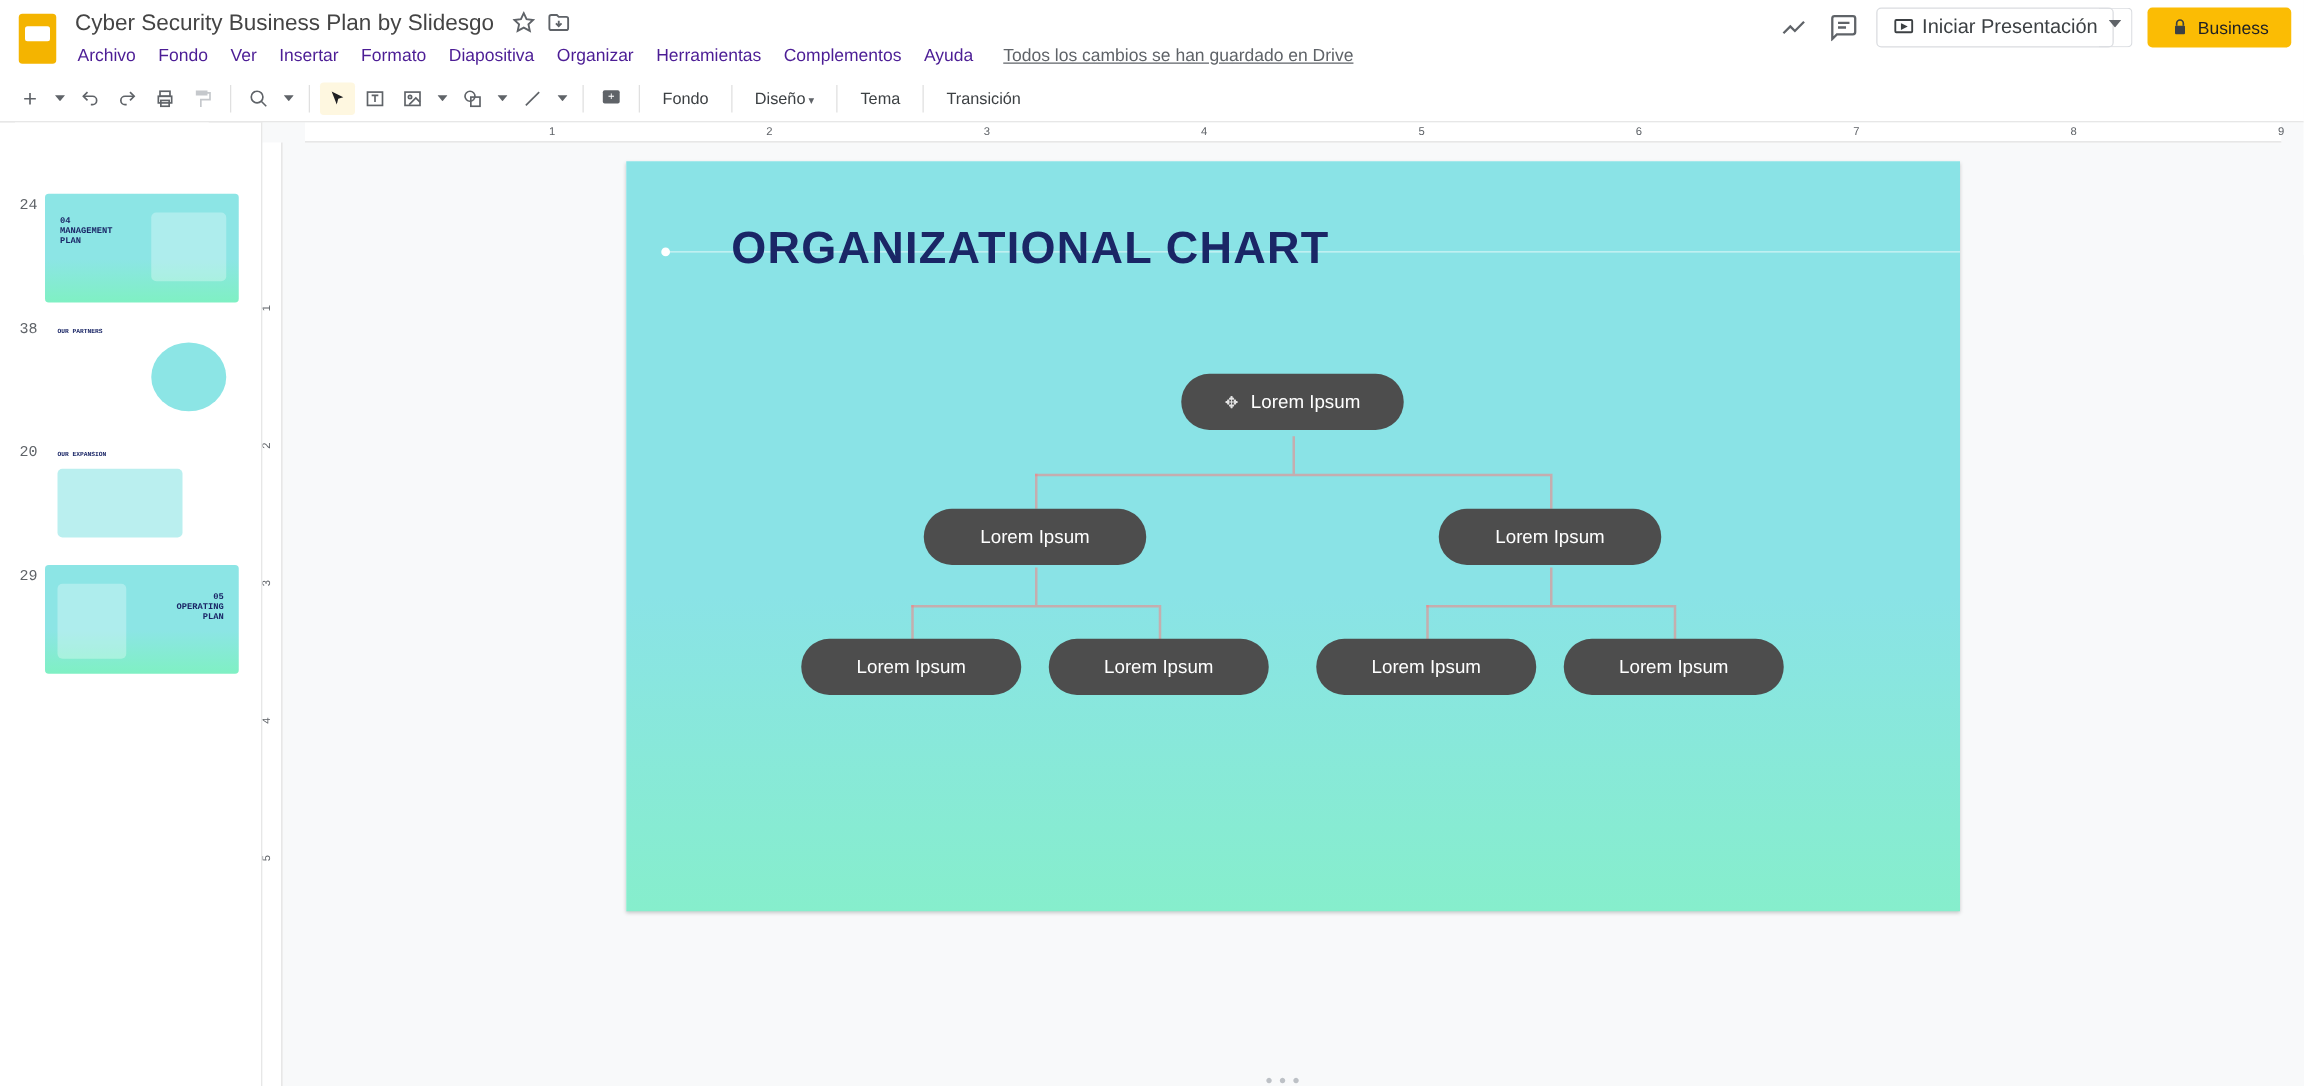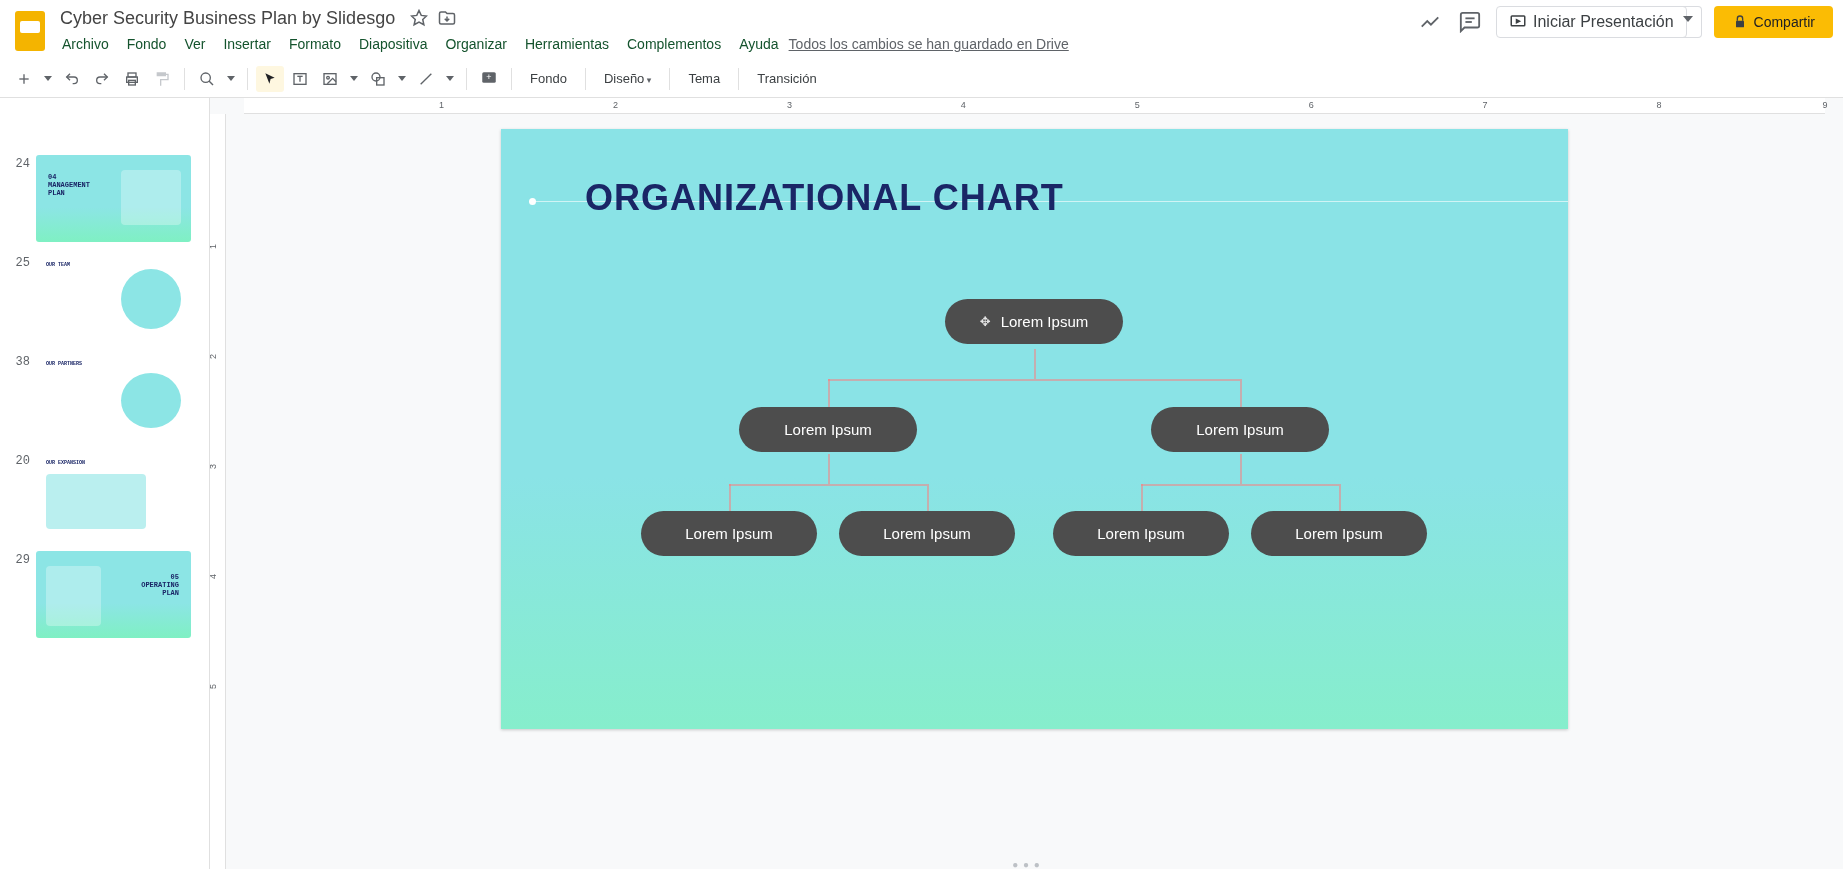--- a/index.html
+++ b/index.html
@@ -8,22 +8,22 @@
   
   .header { display: flex; align-items: flex-start; padding: 6px 10px 0 10px; height: 60px; }
   .logo-wrap { width: 40px; height: 50px; display: flex; align-items: center; justify-content: center; margin-right: 4px; }
   .slides-logo { width: 30px; height: 40px; background: #F4B400; border-radius: 3px; position: relative; }
   .slides-logo::after { content: ""; position: absolute; top: 10px; left: 5px; right: 5px; height: 12px; background: #fff; border-radius: 2px; }
   .doc-area { flex: 1; }
   .doc-title-row { display: flex; align-items: center; gap: 8px; height: 24px; }
   .doc-title { font-size: 18px; color: #444; padding: 1px 6px; text-align: center; }
   .icon-btn-sm { width: 20px; height: 20px; display: flex; align-items: center; justify-content: center; color: #5f6368; cursor: pointer; }
   .menu-bar { display: flex; gap: 2px; margin-top: 3px; }
-  .menu-item { padding: 3px 8px; cursor: pointer; color: #14532d; font-size: 14px; border-radius: 3px; }
-  .save-status { color: #5f6368; text-decoration: underline; font-size: 14px; padding: 3px 0; }
+  .menu-item { padding: 3px 8px; cursor: pointer; color: #4c1d95; font-size: 14px; border-radius: 3px; }
+  .save-status { color: #5f6368; text-decoration: underline; margin-left: 14px; font-size: 14px; padding: 3px 0; }
   .header-right { display: flex; align-items: center; gap: 12px; margin-left: auto; }
   .present-btn { display: flex; align-items: flex-start; gap: 6px; border: 1px solid #dadce0; padding: 6px 12px; border-radius: 4px; cursor: pointer; font-size: 16px; color: #3c4043; }
   .present-drop { border: 1px solid #dadce0; border-left: none; padding: 9px 8px; border-radius: 0 4px 4px 0; margin-left: -12px; cursor: pointer; }
   .share-btn { background: #fbbc04; padding: 8px 18px; border-radius: 4px; font-size: 14px; font-weight: 500; display: flex; align-items: center; gap: 6px; cursor: pointer; }
   
   
   .toolbar { display: flex; align-items: center; padding: 4px 10px; border-bottom: 1px solid #e0e0e0; height: 38px; gap: 2px; }
   .tb-btn { min-width: 28px; height: 26px; display: flex; align-items: center; justify-content: center; border-radius: 3px; cursor: pointer; color: #5f6368; padding: 0 4px; }
   .tb-btn.small-drop { min-width: 14px; }
   .tb-sep { width: 1px; height: 22px; background: #e0e0e0; margin: 0 6px; }
@@ -128,21 +128,21 @@
         <svg width="10" height="6" viewBox="0 0 10 6">
             <path d="M0 0l5 6 5-6z" fill="#5f6368"></path>
           </svg>
       </div>
     </div>
     <div class="share-btn">
       <svg width="16" height="16" viewBox="0 0 24 24" fill="#3c4043">
           <rect x="6" y="10" width="12" height="10" rx="1"></rect>
           <path d="M8 10V7a4 4 0 1 1 8 0v3" fill="none" stroke="#3c4043" stroke-width="2"></path>
         </svg>
-      <span>Compartir</span>
+      <span>Business</span>
     </div>
   </div>
 </div>
 
 <div class="toolbar">
   <div class="tb-btn">
       <svg width="16" height="16" viewBox="0 0 24 24" fill="none" stroke="#5f6368" stroke-width="2">
         <line x1="12" y1="5" x2="12" y2="19"></line>
         <line x1="5" y1="12" x2="19" y2="12"></line>
       </svg>
@@ -263,27 +263,20 @@
         
         
         
       </div>
     </div>
     <div class="slide-row">
       <span class="slide-num">24</span>
       <div class="thumb">
         <div class="th-title" style="top:18px;left:12px;font-size:7px;">04<br>MANAGEMENT<br>PLAN</div>
         <div style="position:absolute;top:15px;right:10px;width:60px;height:55px;background:rgba(255,255,255,.3);border-radius:4px;"></div>
-      </div>
-    </div>
-    <div class="slide-row">
-      <span class="slide-num">25</span>
-      <div class="thumb white-bg">
-        <div class="th-title" style="top:8px;left:10px;font-size:5px;">OUR TEAM</div>
-        <div style="position:absolute;top:15px;right:10px;width:60px;height:60px;border-radius:50%;background:#8ce5e5;"></div>
       </div>
     </div>
     <div class="slide-row">
       <span class="slide-num">38</span>
       <div class="thumb white-bg">
         <div class="th-title" style="top:8px;left:10px;font-size:5px;">OUR PARTNERS</div>
         <div style="position:absolute;top:20px;right:10px;width:60px;height:55px;border-radius:50%;background:#8ce5e5;"></div>
       </div>
     </div>
     <div class="slide-row">

